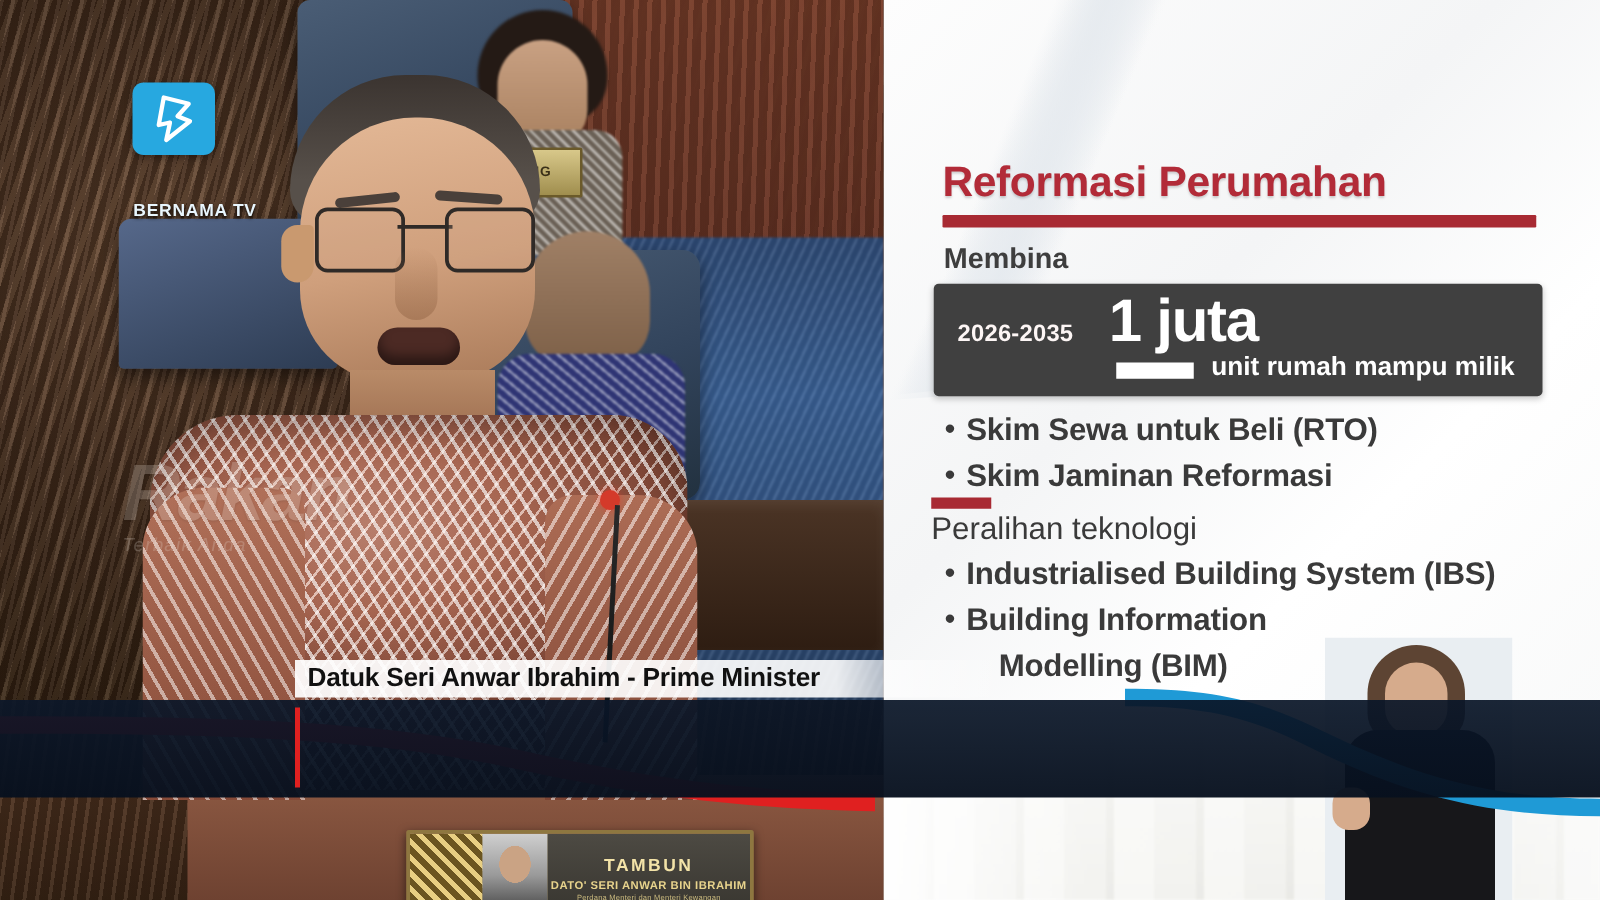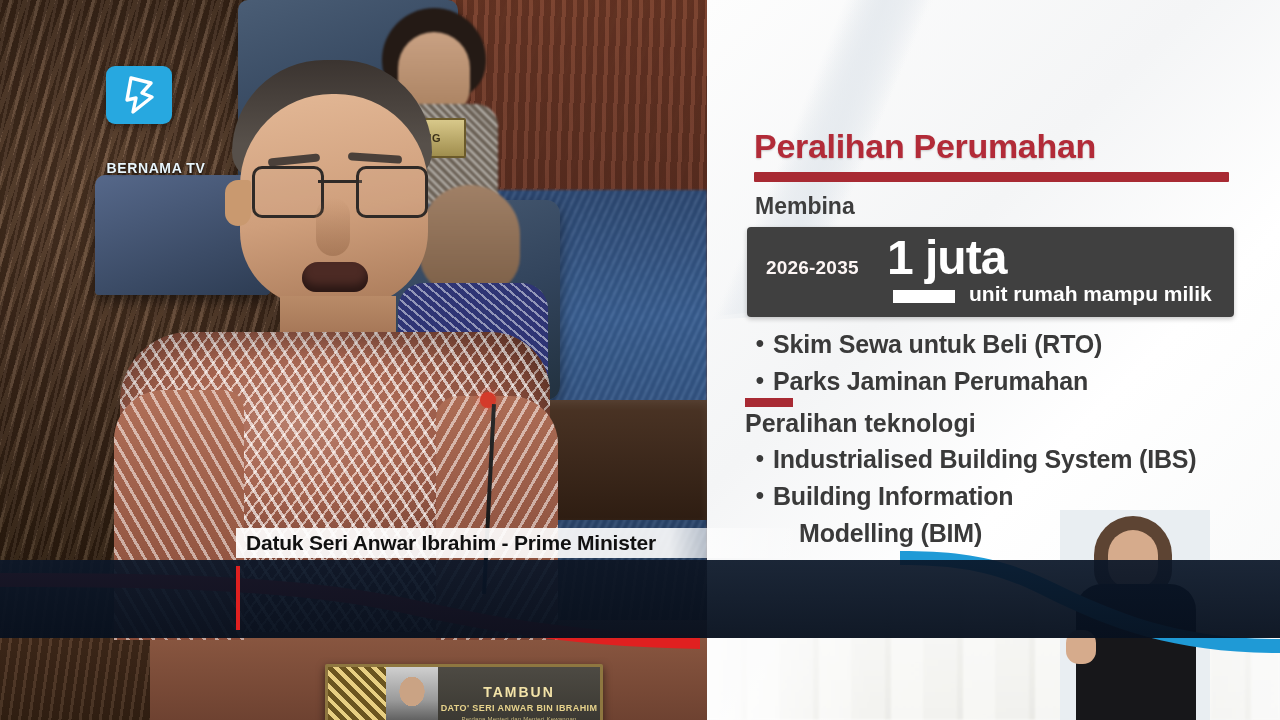--- a/index.html
+++ b/index.html
@@ -288,21 +288,21 @@
     width:26px;flex:0 0 26px;color:#3a3a3a;font-size:25px;line-height:30px;text-align:center;
   }
   .blt .txt{
     color:#3a3a3a;font-size:25px;font-weight:bold;line-height:33px;letter-spacing:-.2px;
   }
   .mini-rule{
     position:absolute;left:745px;top:398px;width:48px;height:9px;background:#a82a33;
   }
   .section-head{
     position:absolute;left:745px;top:409px;
-    color:#3a3a3a;font-size:25px;font-weight:bold;
+    color:#3a3a3a;font-size:25px;font-weight:normal;
   }
   .bullets2{position:absolute;left:747px;top:443px;width:530px;}
   .indent{padding-left:26px;}
 
   
   .swoosh{
     position:absolute;left:0;top:545px;width:1280px;height:175px;
     pointer-events:none;
   }
   .name-banner{
@@ -418,58 +418,62 @@
       <div class="mouth"></div>
       <div class="neck"></div>
       <div class="batik"></div>
       <div class="arm-l"></div>
       <div class="arm-r"></div>
     </div>
 
     <div class="mic"></div>
     <div class="mic-arm"></div>
 
+    <div class="video-watermark">
+      <div class="wm1">Rakan</div>
+      <div class="wm2">Terbaik Anda</div>
+    </div>
   </div>
 
   <div class="logo-wrap">
     <div class="logo-tile">
       <svg width="42" height="42" viewBox="0 0 42 42" aria-hidden="true">
         <path d="M13 4 L33 9 L24 19 L34 23 L15 38 L18 24 L9 26 Z" fill="none" stroke="#ffffff" stroke-width="3.4" stroke-linejoin="round" stroke-linecap="round"></path>
       </svg>
     </div>
     <div class="logo-text">BERNAMA TV</div>
   </div>
 
   <div class="slide">
     <div class="sheen"></div>
     <div class="sheen2"></div>
     <div class="slide-photo"></div>
   </div>
 
   <div class="slide-inner" style="left:707px;">
-    <div class="slide-title">Peralihan Perumahan</div>
+    <div class="slide-title">Reformasi Perumahan</div>
     <div class="title-rule"></div>
     <div class="slide-sub">Membina</div>
   </div>
 
   <div class="badge">
     <div class="badge-years">2026-2035</div>
     <div class="badge-big">1 juta</div>
     <div class="badge-dash"></div>
     <div class="badge-small">unit rumah mampu milik</div>
   </div>
 
   <div class="bullets">
     <div class="blt">
       <div class="dot">•</div>
       <div class="txt">Skim Sewa untuk Beli (RTO)</div>
     </div>
     <div class="blt">
       <div class="dot">•</div>
-      <div class="txt">Parks Jaminan Perumahan</div>
+      <div class="txt">Skim Jaminan Reformasi</div>
     </div>
   </div>
 
   <div class="mini-rule"></div>
   <div class="section-head">Peralihan teknologi</div>
 
   <div class="bullets2">
     <div class="blt">
       <div class="dot">•</div>
       <div class="txt">Industrialised Building System (IBS)</div>

